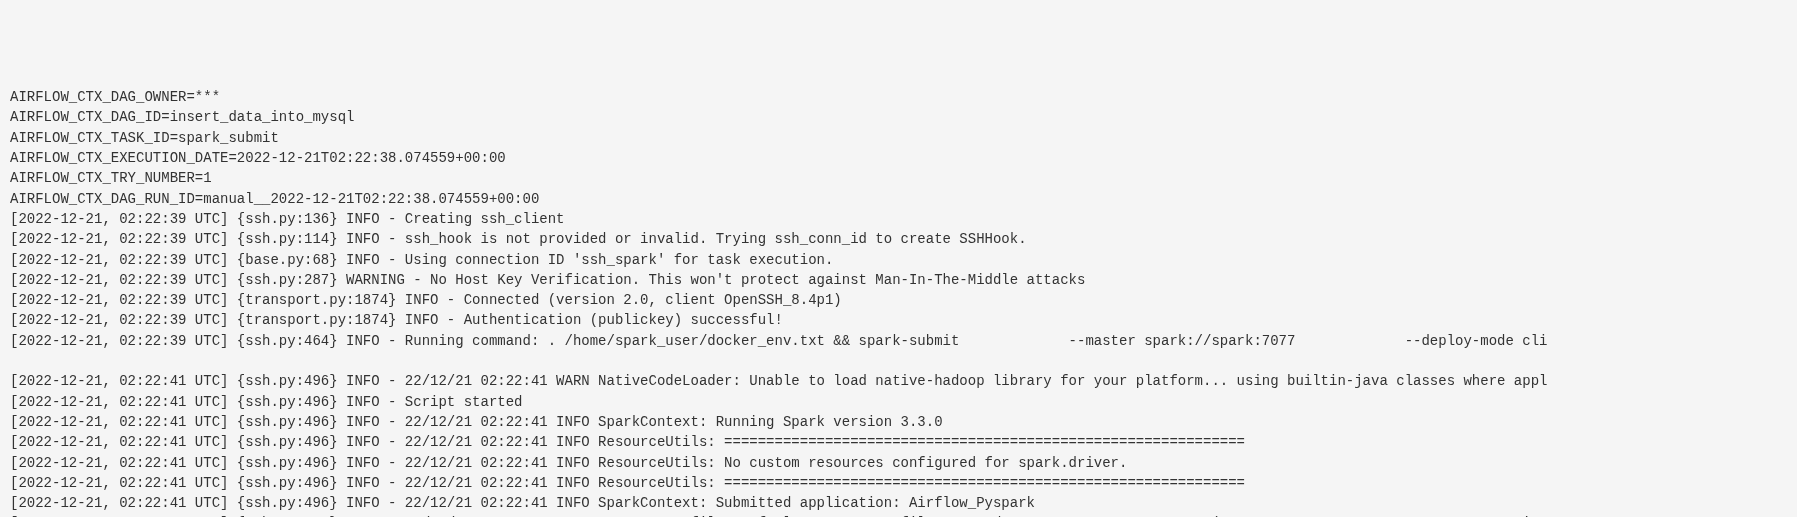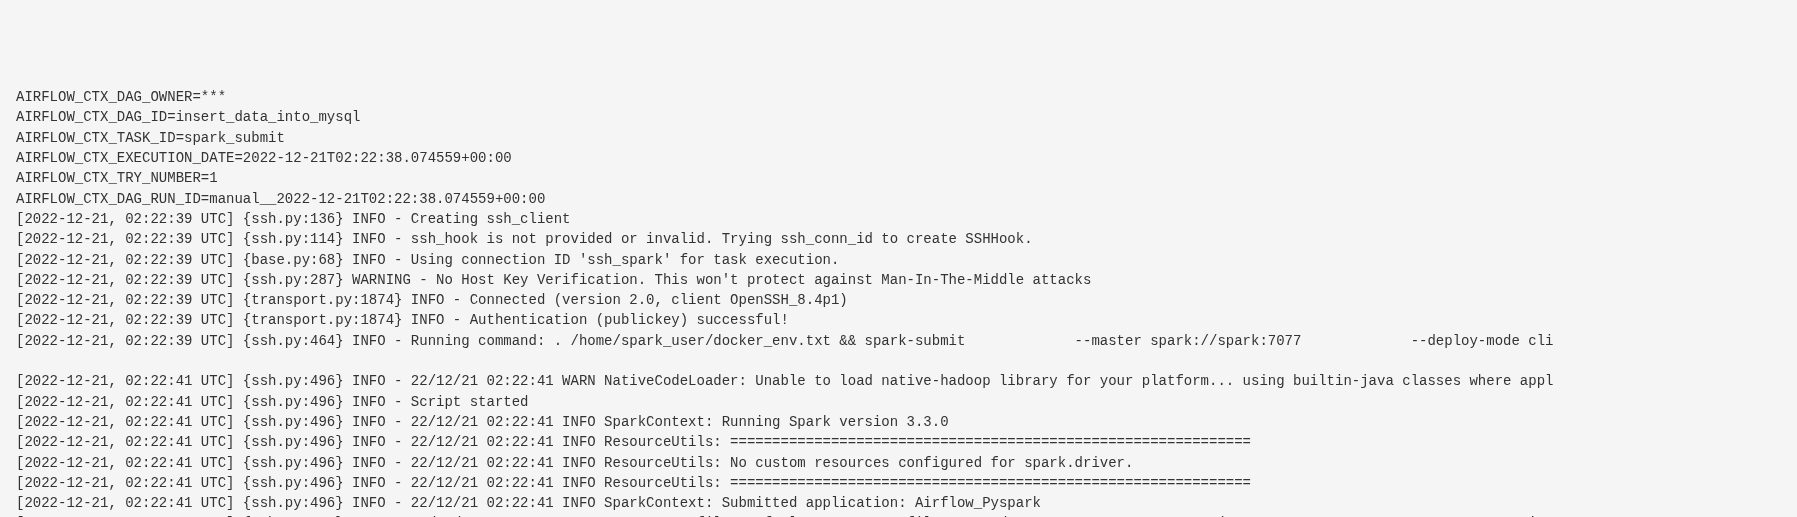--- a/index.html
+++ b/index.html
@@ -18,21 +18,20 @@
       overflow-x: hidden;
       width: 1797px;
     }
     .log-output {
       display: block;
     }
     .log-line {
       display: block;
       white-space: pre;
       overflow: hidden;
-      margin-left: 6px;
     }
     .blank-line {
       display: block;
       height: 1.45em;
     }
   </style>
 </head>
 <body>
 
 

